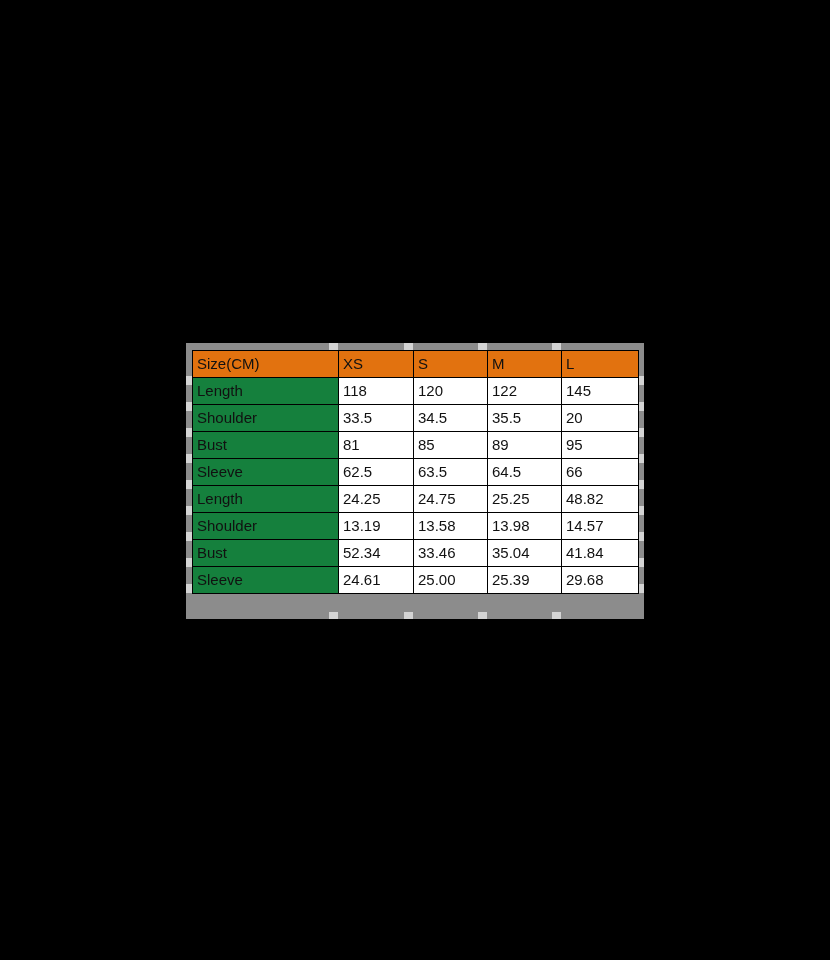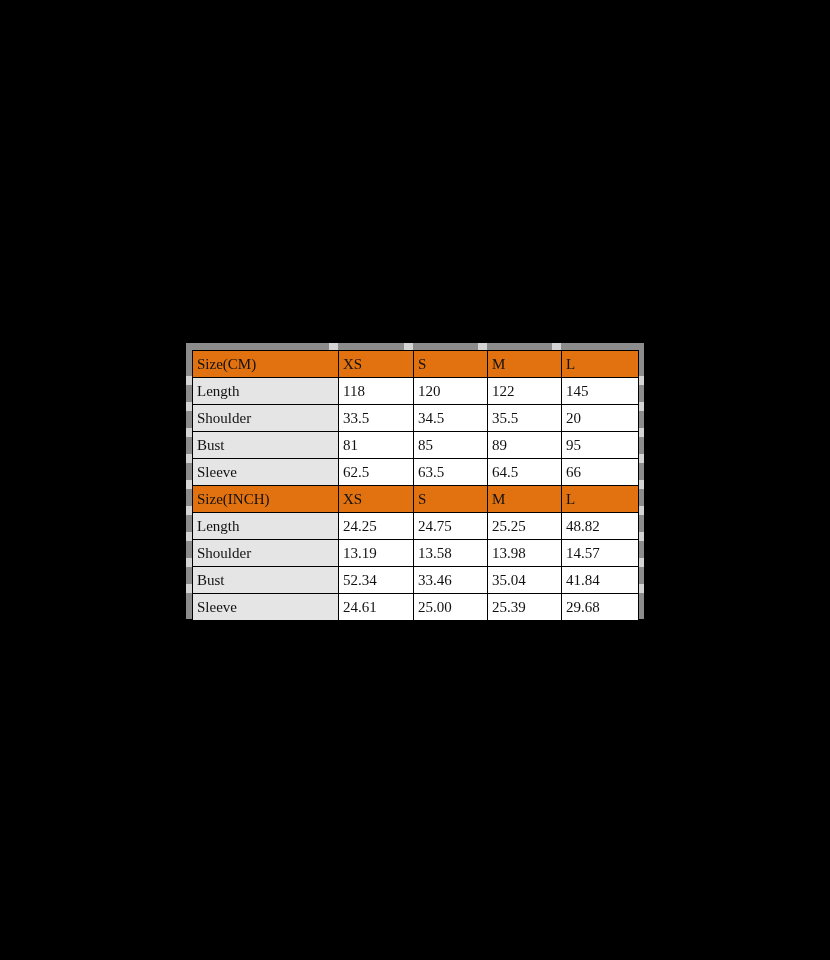--- a/index.html
+++ b/index.html
@@ -63,24 +63,24 @@
     border: 1px solid #000000;
     height: 26px;
     padding: 0 0 0 4px;
     margin: 0;
     font-size: 15px;
     line-height: 24px;
     color: #111111;
     background: #ffffff;
     white-space: nowrap;
     overflow: hidden;
-    font-family: Liberation Serif, serif;
+    font-family: Liberation Sans, sans-serif;
   }
   table#size-table td.label {
-    background: #e5e5e5;
+    background: #15803d;
   }
   table#size-table tr.section-head td {
     background: #e2720f;
   }
 
   
   col.c0 { width: 146px; }
   col.c1 { width: 75px; }
   col.c2 { width: 74px; }
   col.c3 { width: 74px; }
@@ -166,27 +166,20 @@
         </tr>
 
         <tr>
           <td class="label">Sleeve</td>
           <td>62.5</td>
           <td>63.5</td>
           <td>64.5</td>
           <td>66</td>
         </tr>
 
-        <tr class="section-head">
-          <td class="label">Size(INCH)</td>
-          <td class="label">XS</td>
-          <td class="label">S</td>
-          <td class="label">M</td>
-          <td class="label">L</td>
-        </tr>
 
         <tr>
           <td class="label">Length</td>
           <td>24.25</td>
           <td>24.75</td>
           <td>25.25</td>
           <td>48.82</td>
         </tr>
 
         <tr>

